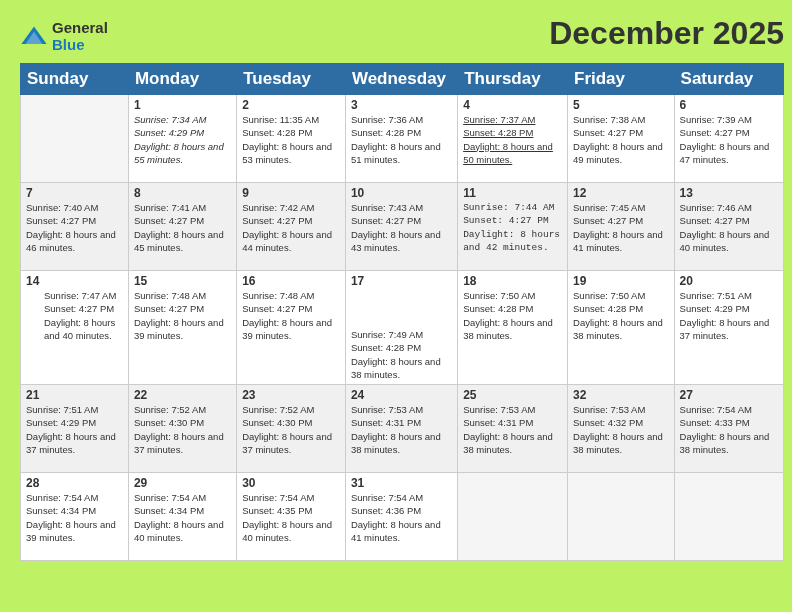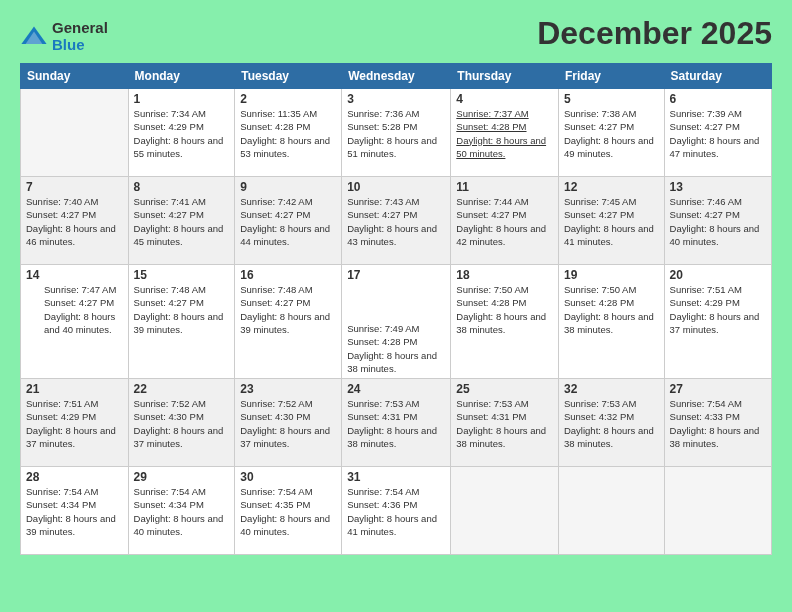--- a/index.html
+++ b/index.html
@@ -6,22 +6,22 @@
     body {
       font-family: Arial, sans-serif;
       background: #fff;
       width: 792px;
       height: 612px;
       overflow: hidden;
     }
     .container {
       width: 792px;
       height: 612px;
-      padding: 16px 20px 10px 20px;
-      background: #86efac;
+      padding: 16px 8px 10px 20px;
+      background: #bef264;
     }
     .header {
       display: flex;
       justify-content: space-between;
       align-items: flex-start;
       margin-bottom: 10px;
     }
     .logo {
       display: flex;
       align-items: center;
@@ -60,21 +60,21 @@
       font-size: 14px;
       color: #555;
     }
     .calendar {
       width: 100%;
       border-collapse: collapse;
     }
     .calendar th {
       background: #2e6da4;
       color: #fff;
-      font-size: 12px;
+      font-size: 17px;
       font-weight: bold;
       padding: 5px 6px;
       text-align: left;
       border: 1px solid #2e6da4;
     }
     .calendar td {
       vertical-align: top;
       border: 1px solid #ccc;
       padding: 3px 5px;
       width: 113px;
@@ -130,34 +130,34 @@
         <th>Thursday</th>
         <th>Friday</th>
         <th>Saturday</th>
       </tr>
     </thead>
     <tbody id="calendar-body">
     <tr>
           <td class="empty"></td>
           <td>
             <span class="day-num">1</span>
-            <div class="day-info" style="white-space: pre-line;">Sunrise: 7:34 AM
+            <div class="day-info" style="white-space: pre-line; font-style: italic;">Sunrise: 7:34 AM
 Sunset: 4:29 PM
 Daylight: 8 hours and 55 minutes.</div>
           </td>
           <td>
             <span class="day-num">2</span>
             <div class="day-info" style="white-space: pre-line;">Sunrise: 11:35 AM
 Sunset: 4:28 PM
 Daylight: 8 hours and 53 minutes.</div>
           </td>
           <td>
             <span class="day-num">3</span>
             <div class="day-info" style="white-space: pre-line;">Sunrise: 7:36 AM
-Sunset: 5:28 PM
+Sunset: 4:28 PM
 Daylight: 8 hours and 51 minutes.</div>
           </td>
           <td>
             <span class="day-num">4</span>
             <div class="day-info" style="white-space: pre-line; text-decoration: underline;">Sunrise: 7:37 AM
 Sunset: 4:28 PM
 Daylight: 8 hours and 50 minutes.</div>
           </td>
           <td>
             <span class="day-num">5</span>
@@ -192,21 +192,21 @@
 Daylight: 8 hours and 44 minutes.</div>
           </td>
           <td>
             <span class="day-num">10</span>
             <div class="day-info" style="white-space: pre-line;">Sunrise: 7:43 AM
 Sunset: 4:27 PM
 Daylight: 8 hours and 43 minutes.</div>
           </td>
           <td>
             <span class="day-num">11</span>
-            <div class="day-info" style="white-space: pre-line;">Sunrise: 7:44 AM
+            <div class="day-info" style="white-space: pre-line; font-family: Liberation Mono, monospace;">Sunrise: 7:44 AM
 Sunset: 4:27 PM
 Daylight: 8 hours and 42 minutes.</div>
           </td>
           <td>
             <span class="day-num">12</span>
             <div class="day-info" style="white-space: pre-line;">Sunrise: 7:45 AM
 Sunset: 4:27 PM
 Daylight: 8 hours and 41 minutes.</div>
           </td>
           <td>

